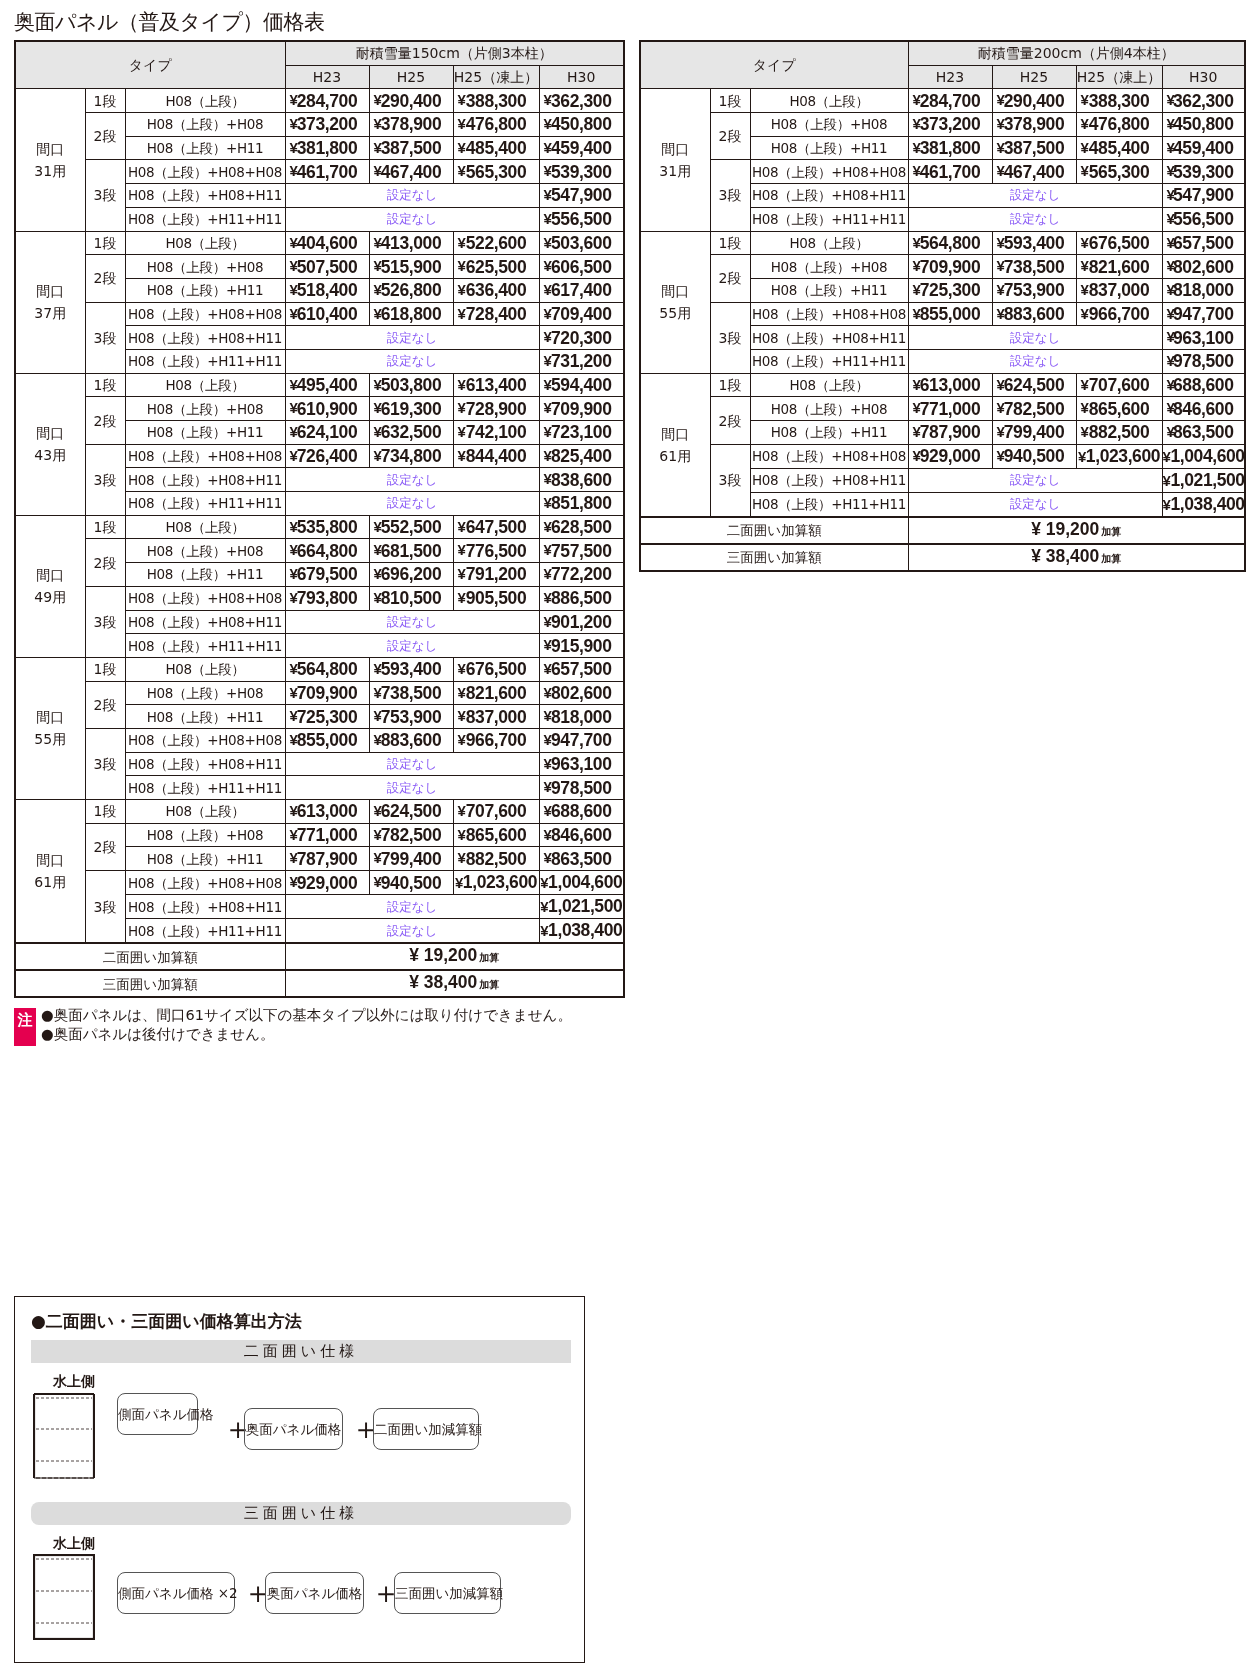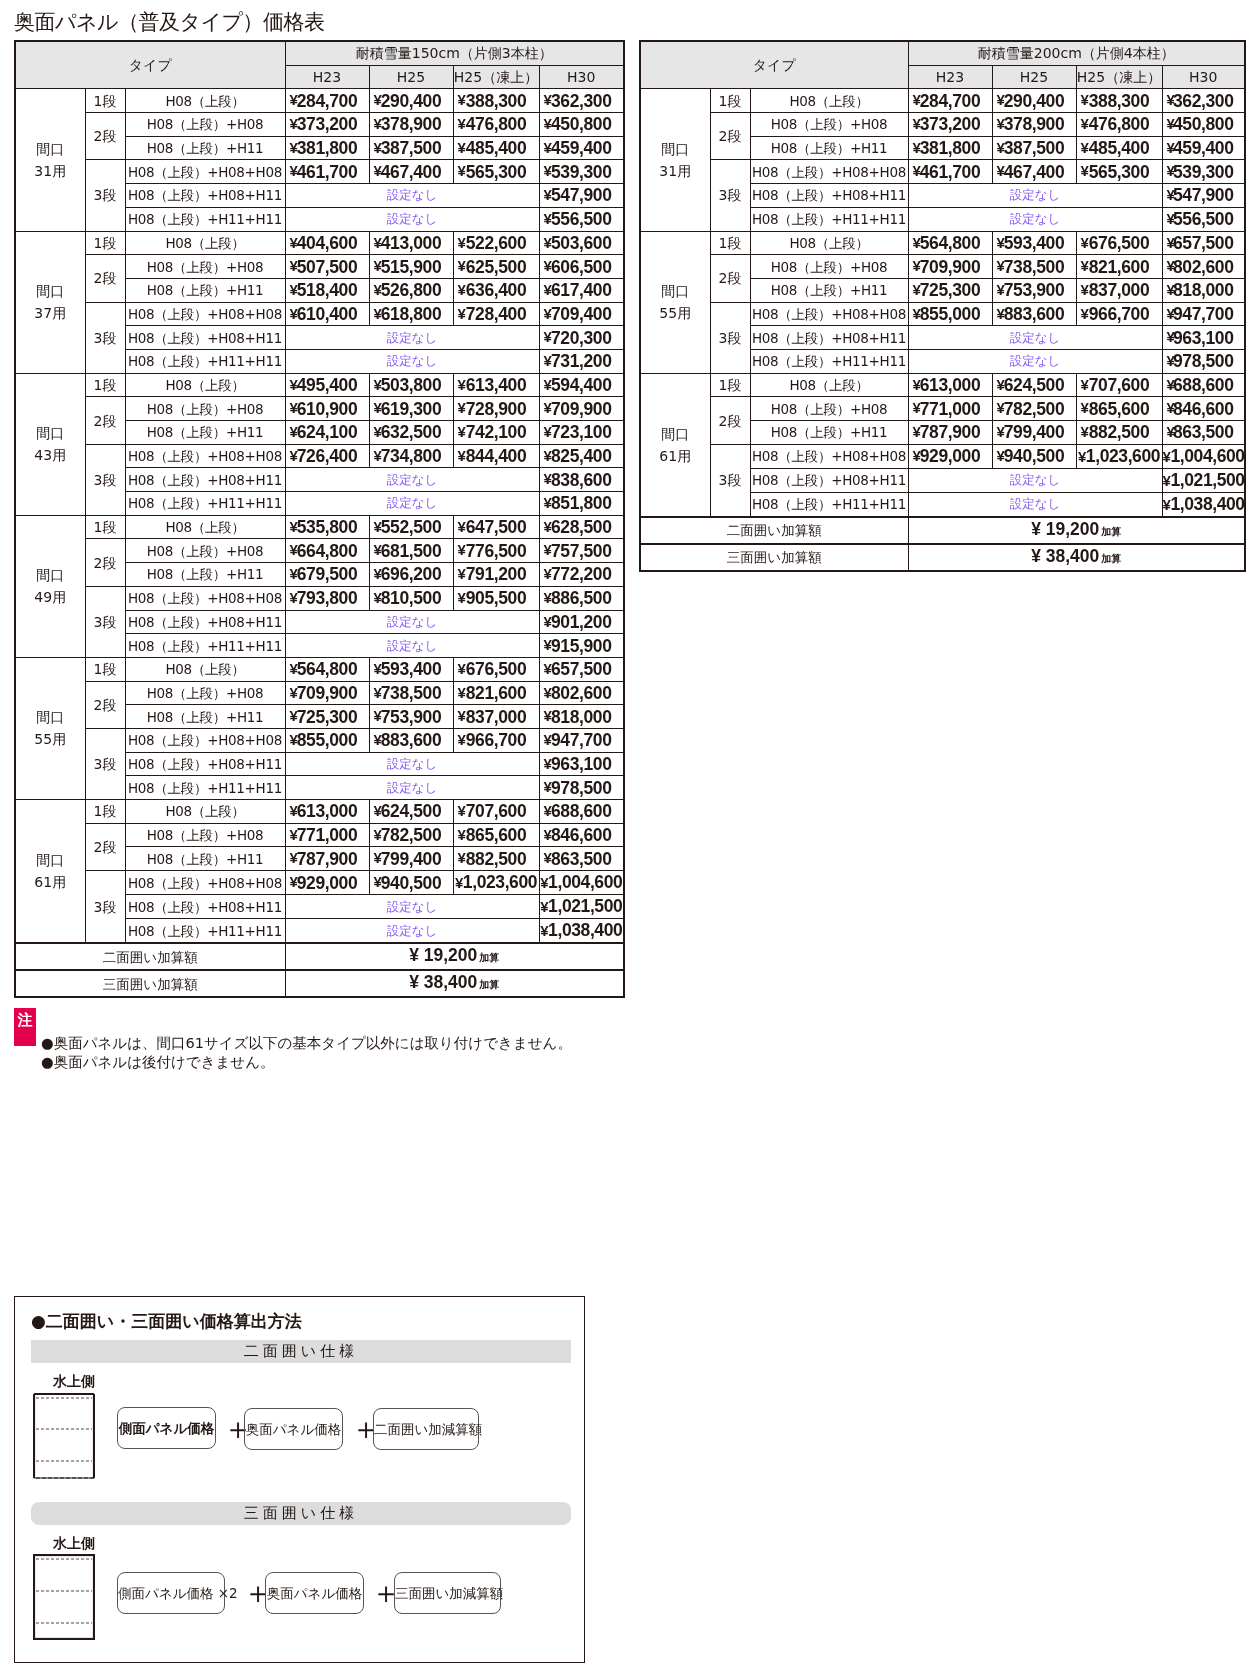--- a/index.html
+++ b/index.html
@@ -14,21 +14,21 @@
   td.group { vertical-align:middle; line-height:17px; font-size:14px; }
   td.dan { font-size:14px; }
   td.price-cell { font-family:"Liberation Sans", "DejaVu Sans", sans-serif; font-weight:bold; font-size:17.5px; text-align:right; padding-right:3px; position:relative; letter-spacing:-0.4px; }
   td.price-cell .yen { position:absolute; left:4px; top:0; font-weight:bold; font-size:15px; }
   td.price-cell.wide .yen { position:static; }
   td.nosetting { font-size:12.5px; color:#8b5cf6; }
   td.add-val { font-family:"Liberation Sans", sans-serif; font-weight:bold; font-size:17.5px; }
   td.add-val small { font-size:10px; font-weight:bold; margin-left:2px; }
   .note { position:absolute; left:14px; top:1006px; font-size:14.5px; line-height:19px; }
   .note-badge { position:absolute; left:0; top:2px; width:22px; height:38px; background:#e4004f; color:#fff; font-weight:bold; font-size:15px; text-align:center; line-height:24px; }
-  .note-lines { margin-left:27px;margin-top:28px; }
+  .note-lines { margin-left:27px; }
   .calc-box { position:absolute; left:14px; top:1296px; width:571px; height:367px; border:1.5px solid #231815; box-sizing:border-box; }
   .calc-title { position:absolute; left:16px; top:13px; font-size:17px; font-weight:bold; }
   .band { position:absolute; left:16px; width:540px; height:23px; background:#dcdcdc; text-align:center; font-size:15px; line-height:23px; letter-spacing:4px; }
   .side-label { position:absolute; font-size:14px; font-weight:bold; }
   .diagram { position:absolute; width:62px; height:86px; }
   .pill { position:absolute; height:42px; border:1.3px solid #555; border-radius:8px; box-sizing:border-box; font-size:13.5px; text-align:center; line-height:40px; white-space:nowrap; }
   .plus { position:absolute; font-size:30px; line-height:30px; font-weight:300; }
 </style>
 </head>
 <body>
@@ -502,32 +502,32 @@
   <svg class="diagram" style="left:18px; top:96px;" viewBox="0 0 62 86">
     <rect x="1" y="1" width="60" height="84" fill="none" stroke="#231815" stroke-width="1" stroke-dasharray="4 2"></rect>
     <line x1="1" y1="85" x2="61" y2="85" stroke="#231815" stroke-width="1"></line>
     <line x1="1" y1="1" x2="1" y2="85" stroke="#231815" stroke-width="2.2"></line>
     <line x1="61" y1="1" x2="61" y2="85" stroke="#231815" stroke-width="2.2"></line>
     <line x1="1" y1="1" x2="61" y2="1" stroke="#231815" stroke-width="2.2"></line>
     <line x1="3" y1="5" x2="59" y2="5" stroke="#231815" stroke-width="0.8" stroke-dasharray="3 2"></line>
     <line x1="3" y1="36" x2="59" y2="36" stroke="#231815" stroke-width="0.8" stroke-dasharray="3 2"></line>
     <line x1="3" y1="68" x2="59" y2="68" stroke="#231815" stroke-width="0.8" stroke-dasharray="3 2"></line>
   </svg>
-  <div class="pill" style="left:102px; top:110px; width:99px;font-weight:bold;">側面パネル価格</div>
+  <div class="pill" style="left:102px; top:96px; width:81px;">側面パネル価格</div>
   <div class="plus" style="left:208px; top:117px;">＋</div>
   <div class="pill" style="left:229px; top:111px; width:99px;">奥面パネル価格</div>
   <div class="plus" style="left:336px; top:117px;">＋</div>
   <div class="pill" style="left:358px; top:111px; width:106px;">二面囲い加減算額</div>
 
   <div class="band" style="top:205px;border-radius:8px;">三面囲い仕様</div>
   <div class="side-label" style="left:38px; top:238px;">水上側</div>
   <svg class="diagram" style="left:18px; top:257px;" viewBox="0 0 62 86">
     <rect x="1" y="1" width="60" height="84" fill="none" stroke="#231815" stroke-width="2.2"></rect>
     <line x1="3" y1="5" x2="59" y2="5" stroke="#231815" stroke-width="0.8" stroke-dasharray="3 2"></line>
     <line x1="3" y1="37" x2="59" y2="37" stroke="#231815" stroke-width="0.8" stroke-dasharray="3 2"></line>
     <line x1="3" y1="69" x2="59" y2="69" stroke="#231815" stroke-width="0.8" stroke-dasharray="3 2"></line>
   </svg>
-  <div class="pill" style="left:102px; top:275px; width:108px;">側面パネル価格 ×2</div>
+  <div class="pill" style="left:102px; top:275px; width:118px;">側面パネル価格 ×2</div>
   <div class="plus" style="left:228px; top:281px;">＋</div>
   <div class="pill" style="left:250px; top:275px; width:99px;">奥面パネル価格</div>
   <div class="plus" style="left:356px; top:281px;">＋</div>
   <div class="pill" style="left:379px; top:275px; width:107px;">三面囲い加減算額</div>
 </div>
 
 </body></html>

